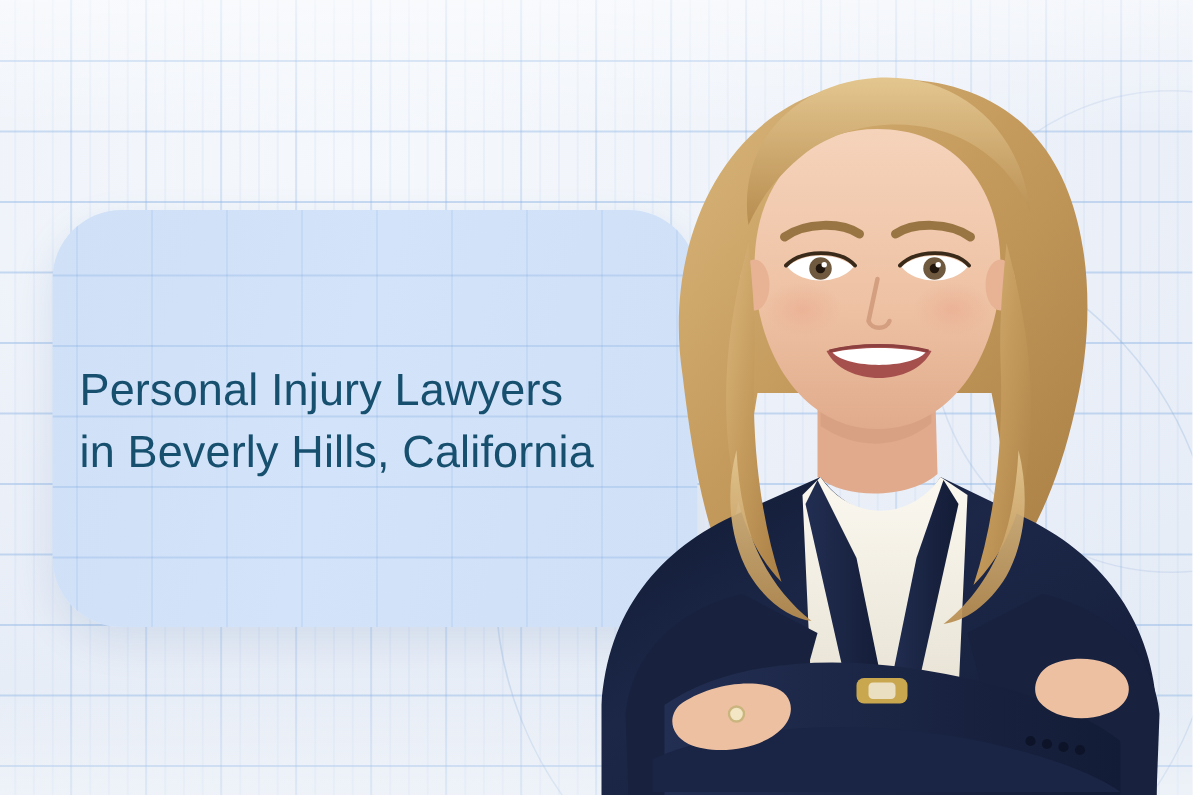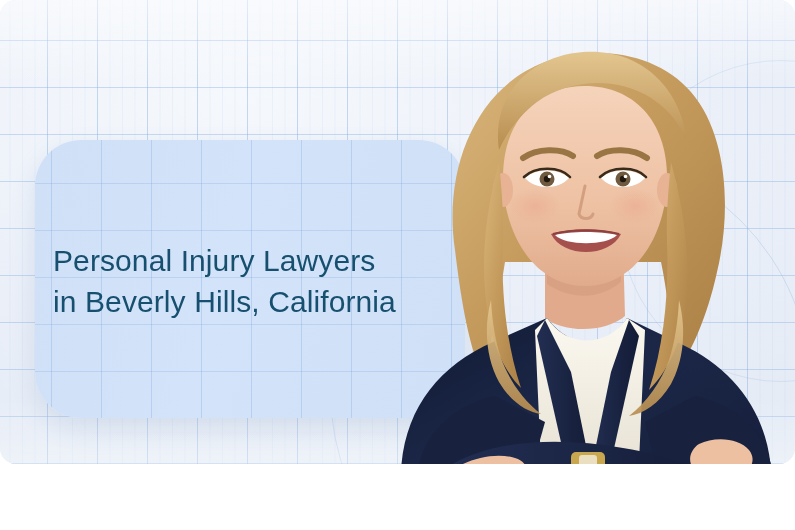--- a/index.html
+++ b/index.html
@@ -10,24 +10,23 @@
     width: 795px;
     height: 530px;
     overflow: hidden;
     font-family: "Liberation Sans", sans-serif;
     background: #ffffff;
   }
 
   #banner {
     position: relative;
     width: 795px;
-    height: 464px;
+    height: 530px;
     overflow: hidden;
     background: #eef2f9;
-    border-radius: 16px;
   }
 
   
   .bg-base {
     position: absolute;
     inset: 0;
     background:
       radial-gradient(120% 90% at 30% 20%, #f5f8fc 0%, #eaeff8 55%, #e4ebf5 100%);
   }
   .bg-grid {

